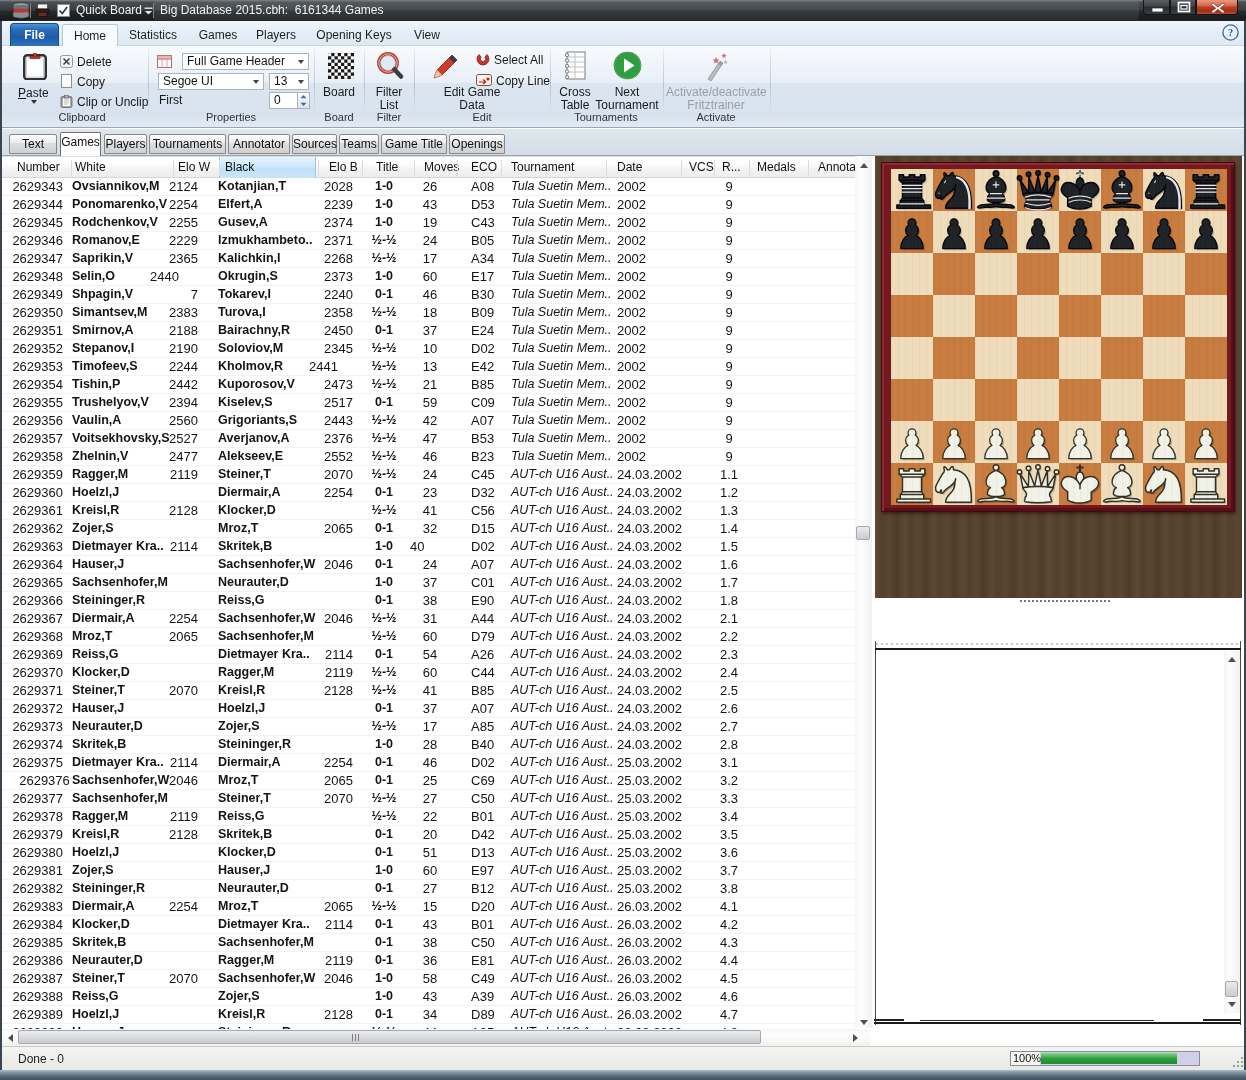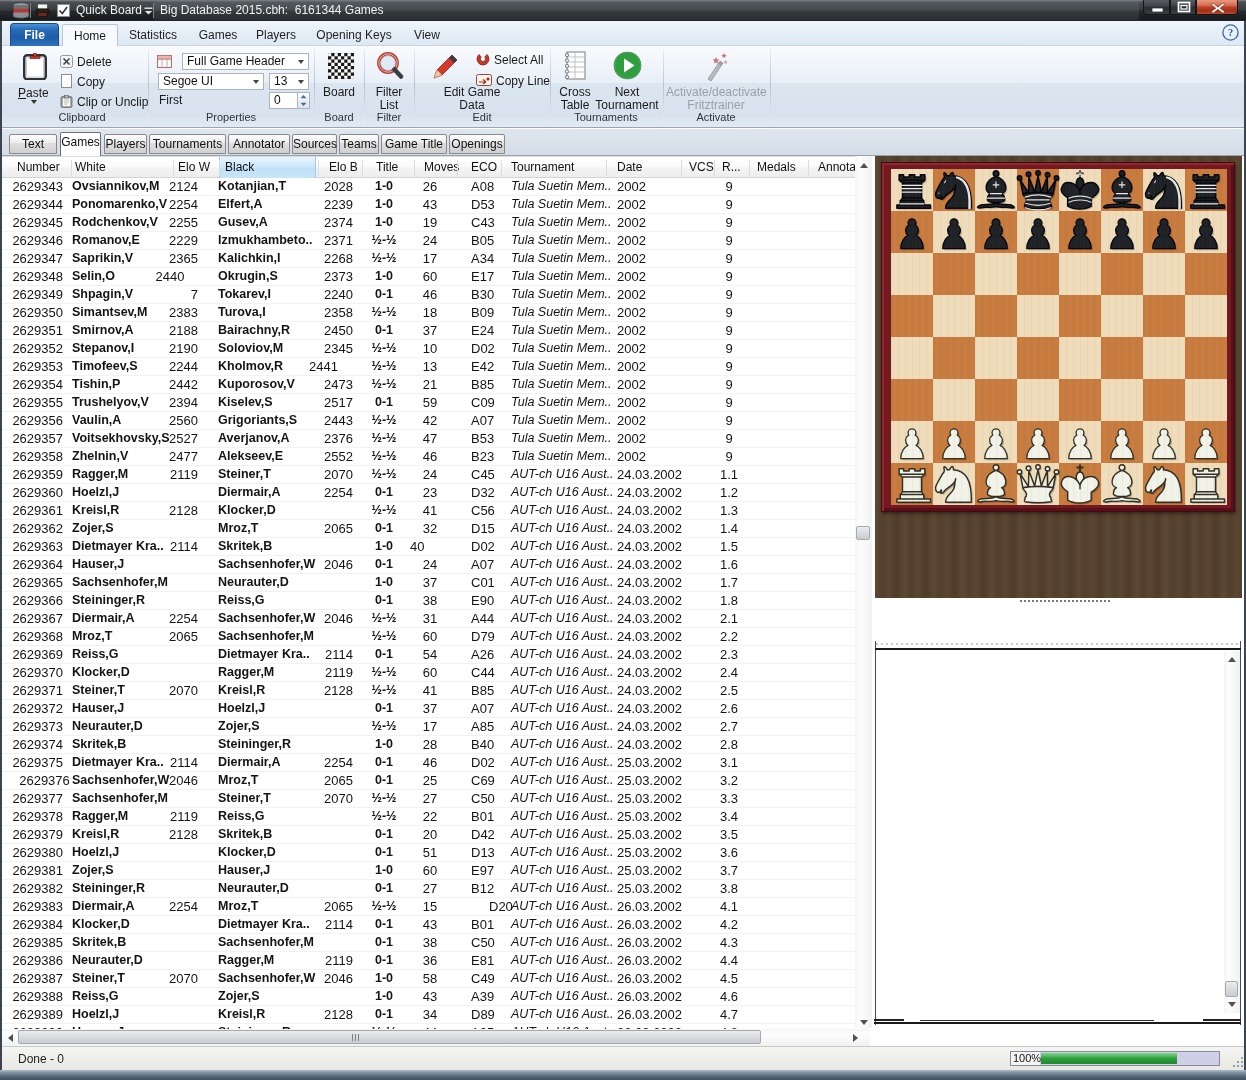--- a/index.html
+++ b/index.html
@@ -412,21 +412,21 @@
       <div class="tc b" style="left:357px;width:50px;text-align:center">½-½</div>
       <div class="tc" style="left:408px;width:40px;text-align:center">17</div>
       <div class="tc" style="left:469px;">A34</div>
       <div class="tc it" style="left:509px;">Tula Suetin Mem..</div>
       <div class="tc" style="left:615px;">2002</div>
       <div class="tc" style="left:707px;width:40px;text-align:center">9</div>
     </div>
     <div class="trow" style="top:112px">
       <div class="tc" style="left:0;width:61px;text-align:right">2629348</div>
       <div class="tc b" style="left:70px;">Selin,O</div>
-      <div class="tc" style="left:140px;width:56px;text-align:center">2440</div>
+      <div class="tc" style="left:148px;width:56px;text-align:left">2440</div>
       <div class="tc b" style="left:216px;">Okrugin,S</div>
       <div class="tc" style="left:292px;width:59px;text-align:right">2373</div>
       <div class="tc b" style="left:357px;width:50px;text-align:center">1-0</div>
       <div class="tc" style="left:408px;width:40px;text-align:center">60</div>
       <div class="tc" style="left:469px;">E17</div>
       <div class="tc it" style="left:509px;">Tula Suetin Mem..</div>
       <div class="tc" style="left:615px;">2002</div>
       <div class="tc" style="left:707px;width:40px;text-align:center">9</div>
     </div>
     <div class="trow" style="top:130px">
@@ -872,21 +872,21 @@
       <div class="tc" style="left:707px;width:40px;text-align:center">3.8</div>
     </div>
     <div class="trow" style="top:742px">
       <div class="tc" style="left:0;width:61px;text-align:right">2629383</div>
       <div class="tc b" style="left:70px;">Diermair,A</div>
       <div class="tc" style="left:140px;width:56px;text-align:right">2254</div>
       <div class="tc b" style="left:216px;">Mroz,T</div>
       <div class="tc" style="left:292px;width:59px;text-align:right">2065</div>
       <div class="tc b" style="left:357px;width:50px;text-align:center">½-½</div>
       <div class="tc" style="left:408px;width:40px;text-align:center">15</div>
-      <div class="tc" style="left:469px;margin-left:18px;">D20</div>
+      <div class="tc" style="left:469px;">D20</div>
       <div class="tc it" style="left:509px;">AUT-ch U16 Aust..</div>
       <div class="tc" style="left:615px;">26.03.2002</div>
       <div class="tc" style="left:707px;width:40px;text-align:center">4.1</div>
     </div>
     <div class="trow" style="top:760px">
       <div class="tc" style="left:0;width:61px;text-align:right">2629384</div>
       <div class="tc b" style="left:70px;">Klocker,D</div>
       <div class="tc" style="left:140px;width:56px;text-align:right"></div>
       <div class="tc b" style="left:216px;">Dietmayer Kra..</div>
       <div class="tc" style="left:292px;width:59px;text-align:right">2114</div>
@@ -1275,21 +1275,21 @@
 <div class="sbarrow" style="left:4px;top:351px;border-left:4px solid transparent;border-right:4px solid transparent;border-top:5px solid #505050"></div>
 </div>
 <div style="position:absolute;left:0px;top:421px;width:30px;height:2px;background:#222"></div>
 <div style="position:absolute;left:46px;top:422px;width:234px;height:1px;background:#333"></div>
 <div style="position:absolute;left:329px;top:421px;width:38px;height:2px;background:#222"></div>
 <div style="position:absolute;left:0;top:424px;width:367px;height:2px;background:#1a1a1a"></div>
 </div>
 </div>
 <div id="statusbar" class="abs">
     <div class="abs" style="left:18px;top:5px">Done - 0</div>
-<div class="abs" style="left:1010px;top:4px;width:210px;height:15px;background:#cfcfe8;border:1px solid #8a8a98">
+<div class="abs" style="left:1010px;top:4px;width:190px;height:15px;background:#cfcfe8;border:1px solid #8a8a98">
 <div class="abs" style="left:0;top:0;width:29px;height:13px;background:#f4f4f2"></div>
 <div class="abs" style="left:2px;top:0px;font-size:11px;color:#111">100%</div>
 <div class="abs" style="left:30px;top:1px;width:136px;height:11px;background:linear-gradient(#7fd98a,#2f9e3f 50%,#1f8a30)"></div>
 </div>
   </div>
 <svg class="abs" style="left:1232px;top:1056px" width="12" height="12" viewBox="0 0 12 12">
 <g fill="#9aa0a6">
       <rect x="9" y="9" width="2" height="2"></rect>
       <rect x="5" y="9" width="2" height="2"></rect>
       <rect x="1" y="9" width="2" height="2"></rect>

